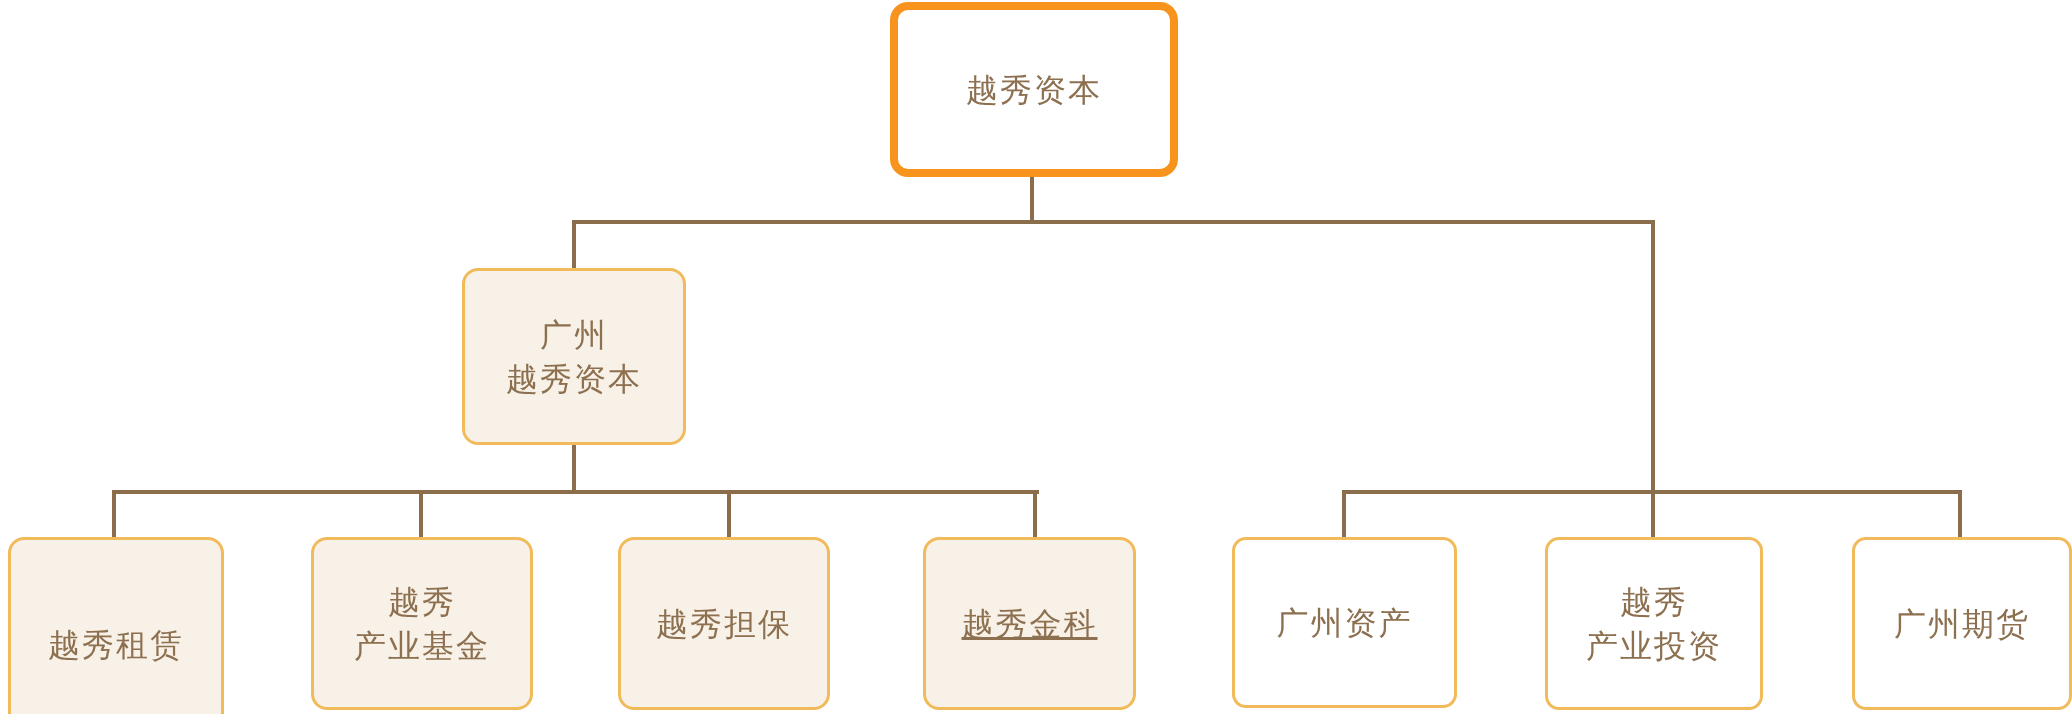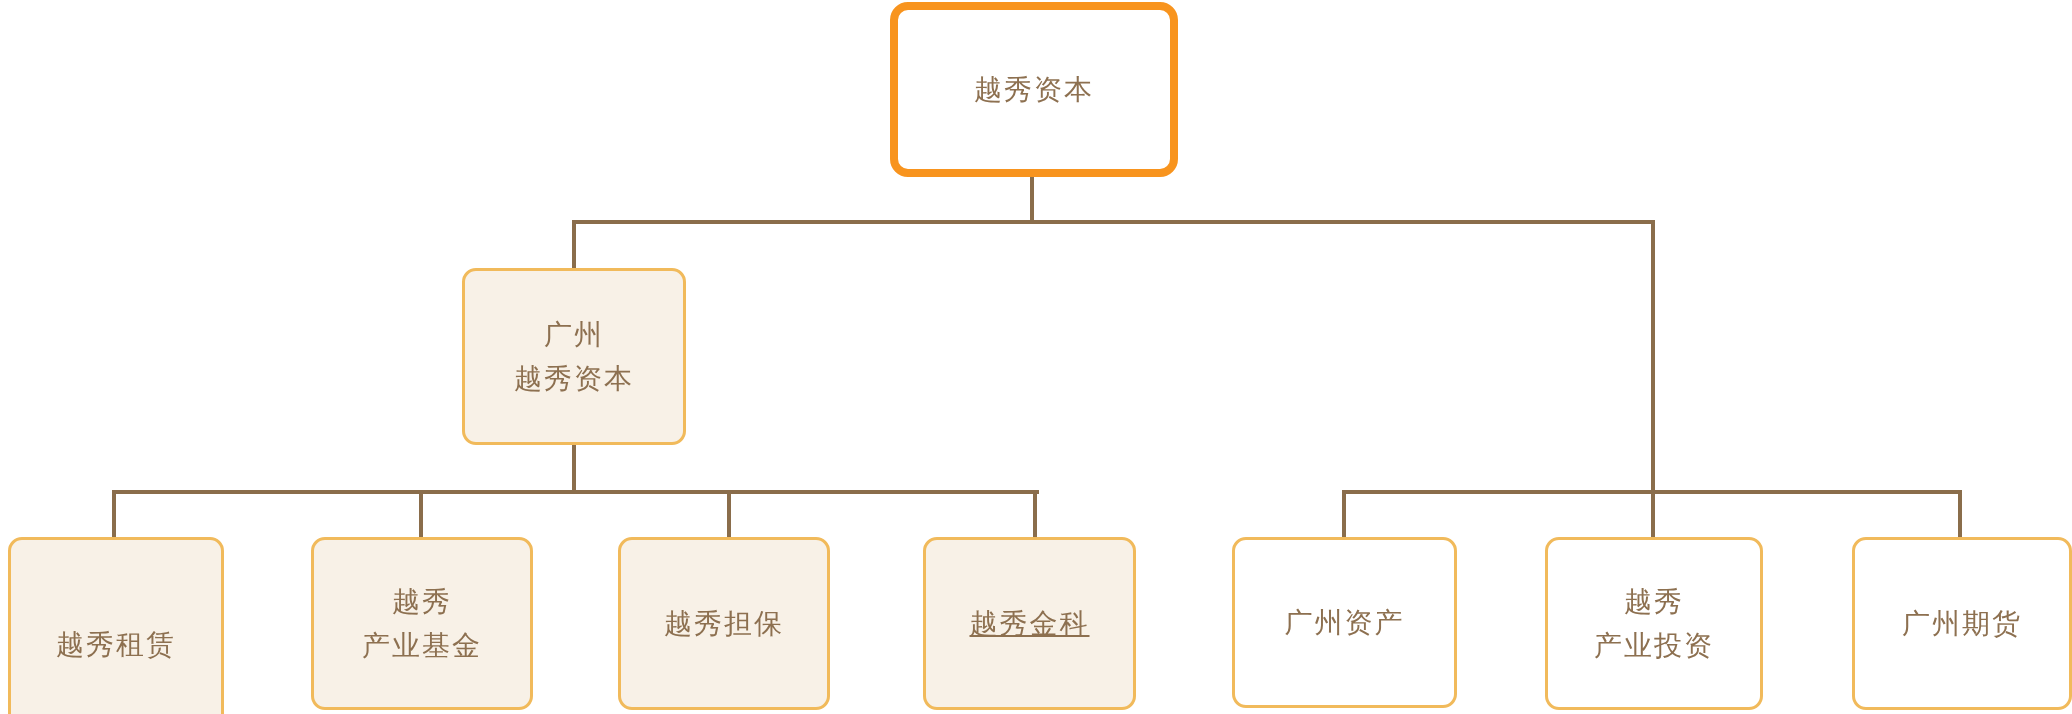--- a/index.html
+++ b/index.html
@@ -14,33 +14,33 @@
   body{
     width:2072px;height:714px;position:relative;overflow:hidden;
     background:#ffffff;
     font-family:"Liberation Sans","DejaVu Sans",sans-serif;
   }
   .canvas{position:absolute;inset:0;}
   .node{
     position:absolute;box-sizing:border-box;
     display:flex;align-items:center;justify-content:center;
     text-align:center;color:var(--text);
-    font-size:28px;line-height:44px;letter-spacing:2px;
+    font-size:32px;line-height:44px;letter-spacing:2px;
     white-space:pre-line;
   }
   .node.root{
     border:8px solid var(--root-border);
     border-radius:18px;
     background:var(--fill-white);
   }
   .node.std{
     border:3px solid var(--node-border);
     border-radius:14px;
   }
-  .node.cream{background:var(--fill-cream);}
+  .node.cream{background:var(--fill-cream);border-radius:16px;}
   .node.white{background:var(--fill-white);}
   .edge{position:absolute;background:var(--line);}
   .edge.h{height:4px;}
   .edge.v{width:4px;}
   .label{display:block;}
 </style>
 </head>
 <body>
 
 <div class="canvas">

